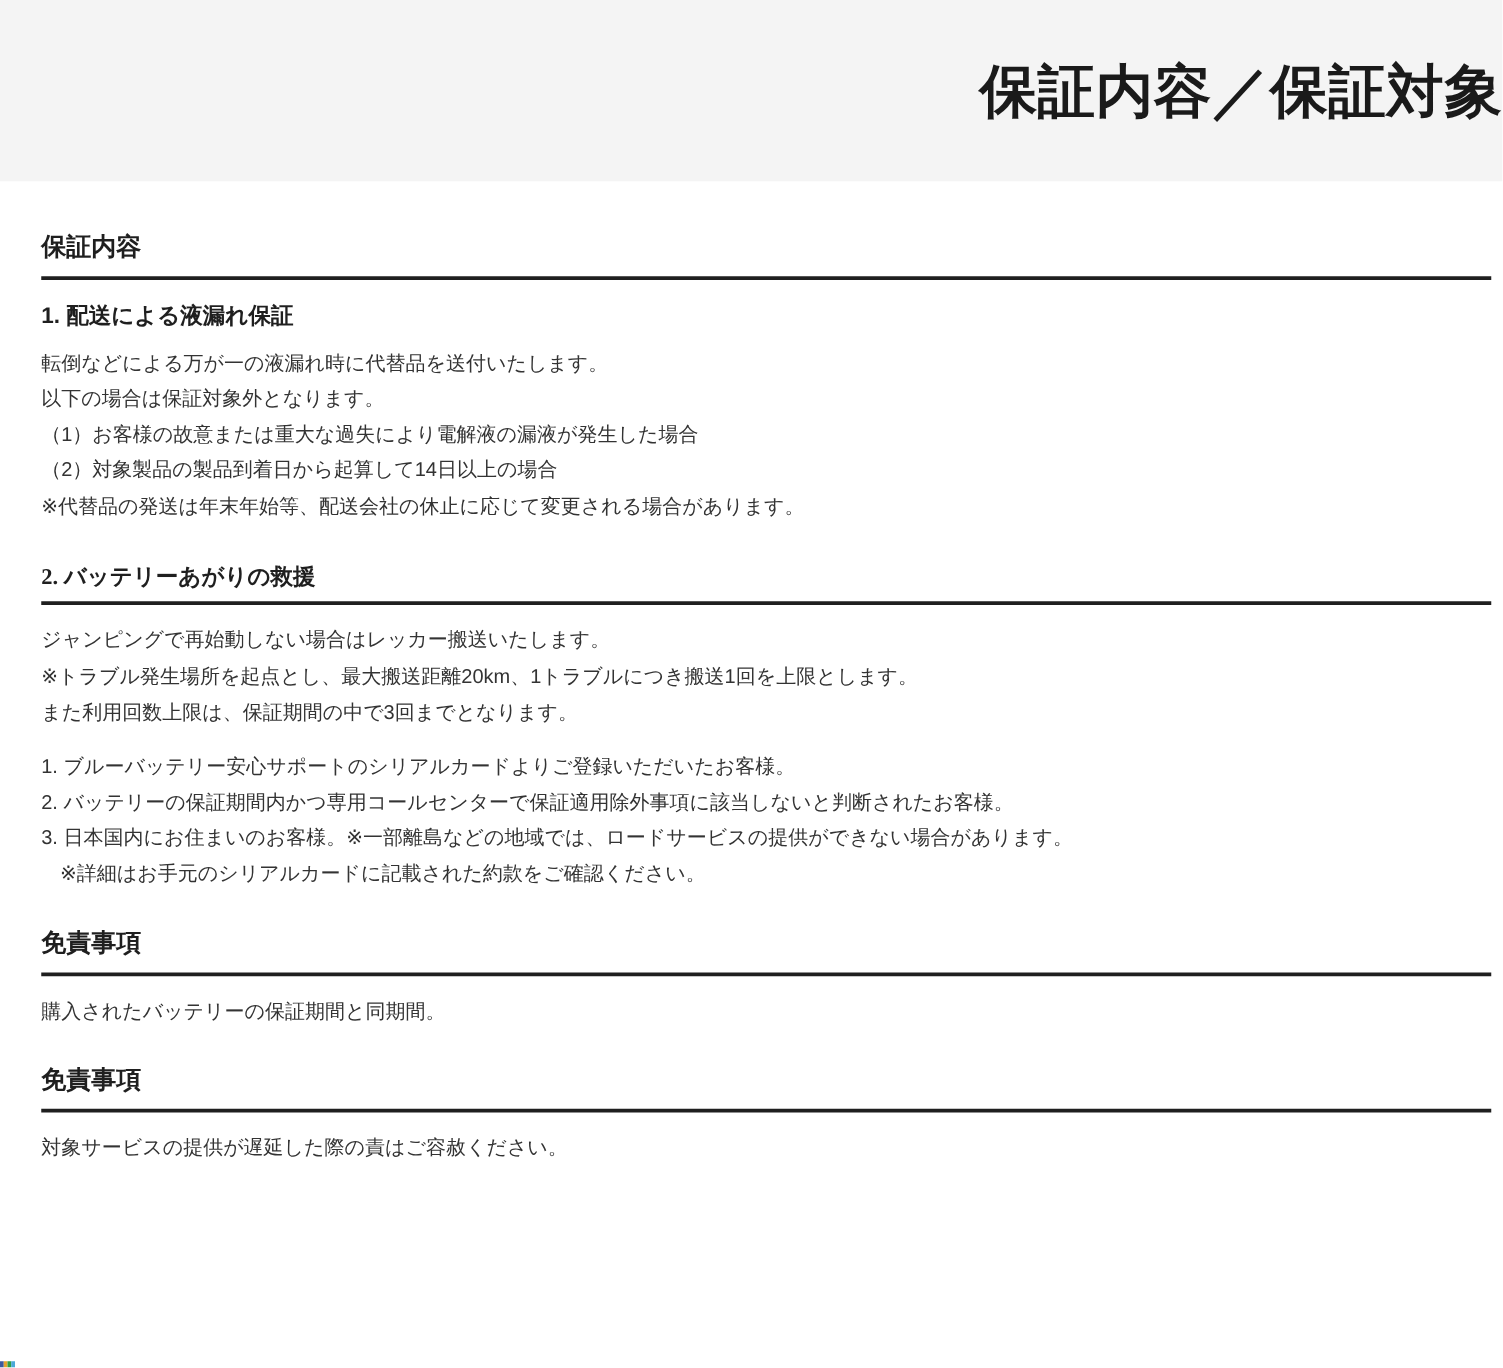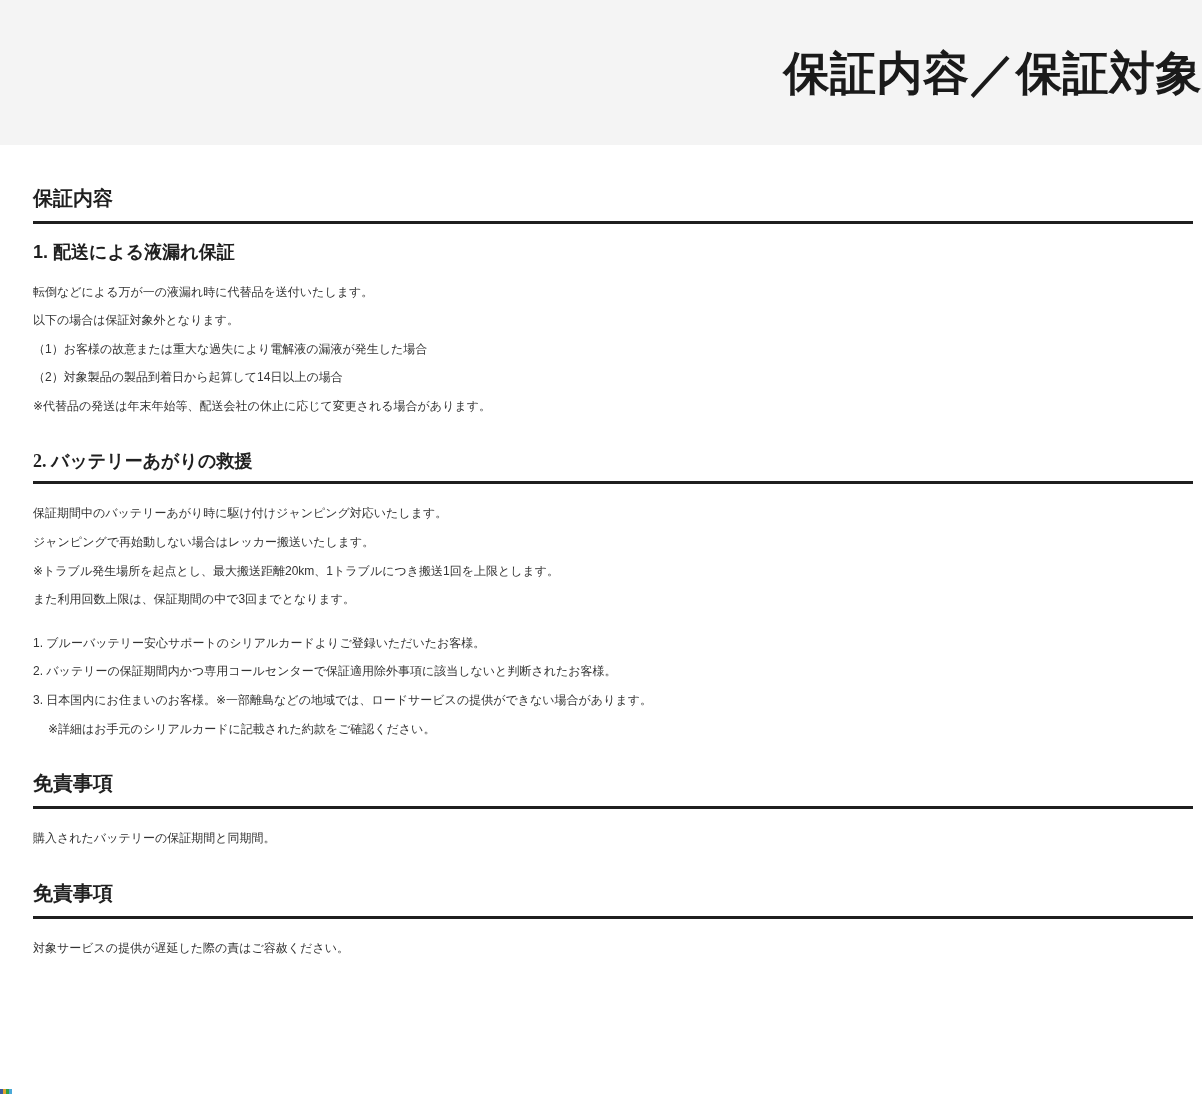--- a/index.html
+++ b/index.html
@@ -61,21 +61,21 @@
     line-height: 1.15;
   }
   h3.sub.after-rule { margin-top: 18px; }
   h3.sub.bordered {
     padding-bottom: 10px;
     border-bottom: 3px solid var(--rule-color);
     font-family: Liberation Serif, serif;
   }
   .para { margin: 15px 0 0; }
   .line {
-    font-size: 12px;
+    font-size: 16px;
     line-height: 28.6px;
     color: var(--body-color);
   }
   .line.indent { padding-left: 15px; }
   .edge-artifact {
     position: absolute;
     left: 0;
     top: 1089px;
     display: flex;
     height: 5px;
@@ -101,21 +101,20 @@
   <div class="para">
     <div class="line">転倒などによる万が一の液漏れ時に代替品を送付いたします。</div>
     <div class="line">以下の場合は保証対象外となります。</div>
     <div class="line">（1）お客様の故意または重大な過失により電解液の漏液が発生した場合</div>
     <div class="line">（2）対象製品の製品到着日から起算して14日以上の場合</div>
     <div class="line">※代替品の発送は年末年始等、配送会社の休止に応じて変更される場合があります。</div>
   </div>
 
   <h3 class="sub bordered">2. バッテリーあがりの救援</h3>
   <div class="para">
-    <div class="line">保証期間中のバッテリーあがり時に駆け付けジャンピング対応いたします。</div>
     <div class="line">ジャンピングで再始動しない場合はレッカー搬送いたします。</div>
     <div class="line">※トラブル発生場所を起点とし、最大搬送距離20km、1トラブルにつき搬送1回を上限とします。</div>
     <div class="line">また利用回数上限は、保証期間の中で3回までとなります。</div>
   </div>
 
   <div class="para">
     <div class="line">1. ブルーバッテリー安心サポートのシリアルカードよりご登録いただいたお客様。</div>
     <div class="line">2. バッテリーの保証期間内かつ専用コールセンターで保証適用除外事項に該当しないと判断されたお客様。</div>
     <div class="line">3. 日本国内にお住まいのお客様。※一部離島などの地域では、ロードサービスの提供ができない場合があります。</div>
     <div class="line indent">※詳細はお手元のシリアルカードに記載された約款をご確認ください。</div>

